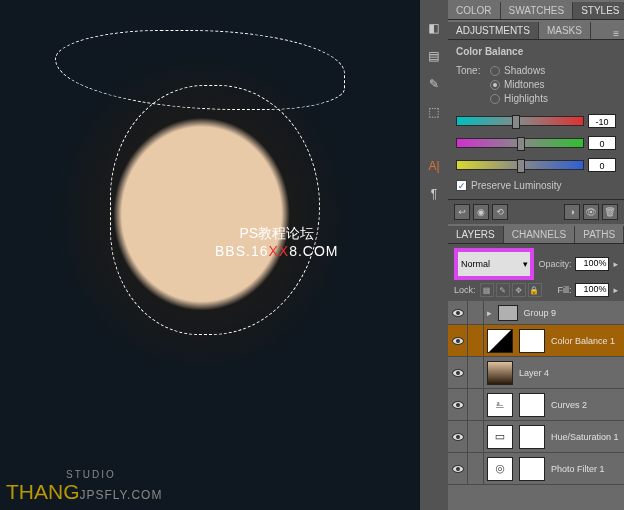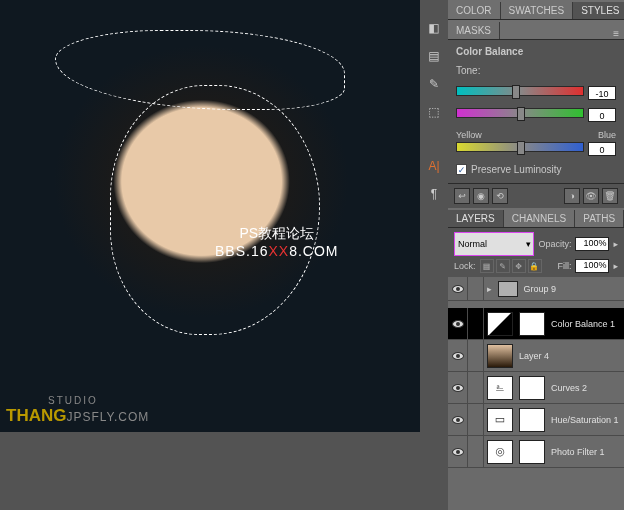--- a/index.html
+++ b/index.html
@@ -1,27 +1,27 @@
 <!DOCTYPE html>
 <html><head>
 <meta charset="utf-8">
 <style>
 * { margin: 0; padding: 0; box-sizing: border-box; font-family: "Segoe UI", Tahoma, sans-serif; }
 body { width: 624px; height: 510px; background: #535353; display: flex; overflow: hidden; }
-.canvas-area { width: 420px; height: 432px; background: #1a2530; position: relative; overflow: hidden; }
+.canvas-area { width: 420px; height: 510px; background: #1a2530; position: relative; overflow: hidden; }
 .photo-placeholder { width: 100%; height: 100%; background: radial-gradient(ellipse 50% 45% at 48% 42%, #e8c9a8 0%, #e8c9a8 38%, #1a1a1a 42%, #0f1820 70%); position: relative; }
 .selection-path { position: absolute; border: 1px dashed #fff; border-radius: 50%; }
 .sel1 { top: 85px; left: 110px; width: 210px; height: 250px; border-radius: 48% 52% 55% 45%; }
 .sel2 { top: 30px; left: 55px; width: 290px; height: 80px; border-radius: 40% 60% 30% 70%; }
 .watermark-center { position: absolute; top: 225px; left: 215px; color: #fff; font-size: 14px; text-align: center; }
 .watermark-center .line2 { letter-spacing: 1px; }
 .wm-red { color: #e63232; }
 .watermark-bottom { position: absolute; bottom: 6px; left: 6px; color: #b99900; font-size: 11px; }
-.wm-studio { font-size: 10px; color: #888; letter-spacing: 2px; margin-left: 42px; }
-.wm-name { font-size: 17px; font-weight: 700; }
+.wm-studio { font-size: 10px; color: #888; letter-spacing: 2px; margin-left: 60px; }
+.wm-name { font-size: 21px; font-weight: 400; }
 .wm-psfly { font-size: 12px; color: #888; letter-spacing: 1px; }
 
 .right-panels { width: 204px; height: 510px; display: flex; }
 .toolstrip { width: 28px; background: #535353; display: flex; flex-direction: column; align-items: center; padding-top: 18px; gap: 8px; }
 .toolstrip-icon { width: 20px; height: 20px; display: flex; align-items: center; justify-content: center; color: #ccc; font-size: 12px; cursor: pointer; }
 
 .panels-col { width: 176px; display: flex; flex-direction: column; }
 
 .panel-tabs { height: 20px; background: #6f6f6f; display: flex; align-items: end; font-size: 10px; color: #ccc; border-bottom: 1px solid #2a2a2a; }
 .tab { padding: 3px 8px; background: #6f6f6f; color: #ccc; border-right: 1px solid #3a3a3a; cursor: pointer; }
@@ -32,45 +32,45 @@
 .adj-title { font-size: 10px; font-weight: bold; margin-bottom: 8px; }
 .tone-row { display: flex; align-items: start; gap: 6px; margin-bottom: 10px; }
 .tone-label { width: 28px; }
 .radio-group { display: flex; flex-direction: column; gap: 3px; }
 .radio-item { display: flex; align-items: center; gap: 4px; }
 .radio { width: 10px; height: 10px; border-radius: 50%; border: 1px solid #888; display: inline-flex; align-items: center; justify-content: center; }
 .radio.checked::after { content: ''; width: 4px; height: 4px; border-radius: 50%; background: #c8c8c8; }
 
 .slider-row { margin-bottom: 8px; }
 .slider-labels { display: flex; justify-content: space-between; font-size: 9px; margin-bottom: 2px; }
-.slider-track-wrap { display: flex; align-items: flex-start; gap: 4px; }
+.slider-track-wrap { display: flex; align-items: center; gap: 4px; }
 .slider-track { flex: 1; height: 10px; position: relative; border: 1px solid #2a2a2a; }
 .grad-cr { background: linear-gradient(to right, #00bfbf, #888, #e03030); }
 .grad-mg { background: linear-gradient(to right, #d030d0, #888, #30c030); }
 .grad-yb { background: linear-gradient(to right, #d8d830, #888, #3060d0); }
 .slider-thumb { position: absolute; top: -2px; width: 8px; height: 14px; background: #888; border: 1px solid #222; }
 .slider-value { width: 28px; height: 14px; background: #fff; color: #000; font-size: 9px; text-align: center; line-height: 14px; border: 1px solid #222; }
 
 .preserve-row { margin-top: 6px; display: flex; align-items: center; gap: 4px; }
 .checkbox { width: 11px; height: 11px; background: #fff; border: 1px solid #444; display: inline-flex; align-items: center; justify-content: center; color: #2a5aa0; font-size: 9px; }
 
 .adj-bottom-icons { display: flex; gap: 3px; padding: 4px 6px; background: #535353; border-top: 1px solid #2a2a2a; }
 .adj-icon { width: 16px; height: 16px; background: #6a6a6a; border: 1px solid #2a2a2a; font-size: 9px; color: #ccc; display: flex; align-items: center; justify-content: center; cursor: pointer; }
 
 .layers-panel { flex: 1; background: #535353; display: flex; flex-direction: column; overflow: hidden; }
 .layers-controls { padding: 4px 6px; font-size: 9px; color: #c8c8c8; display: flex; flex-direction: column; gap: 3px; }
 .ctrl-row { display: flex; align-items: center; gap: 4px; }
-.blend-select { flex: 1; height: 24px; background: #e0e0e0; border: 1px solid #d946ef; color: #000; font-size: 9px; padding: 0 3px; display: flex; align-items: center; justify-content: space-between; }
+.blend-select { flex: 1; height: 32px; background: #e0e0e0; border: 4px solid #d946ef; color: #000; font-size: 9px; padding: 0 3px; display: flex; align-items: center; justify-content: space-between; }
 .pct-input { width: 34px; height: 14px; background: #fff; border: 1px solid #222; color: #000; font-size: 9px; text-align: right; padding-right: 2px; }
 .lock-icons { display: flex; gap: 2px; }
 .lock-icon { width: 14px; height: 14px; border: 1px solid #666; font-size: 8px; color: #aaa; display: flex; align-items: center; justify-content: center; }
 
 .layers-list { flex: 1; overflow-y: auto; background: #6a6a6a; }
 .layer-row { display: flex; align-items: center; height: 32px; border-bottom: 1px solid #4a4a4a; background: #6a6a6a; font-size: 9px; color: #e0e0e0; }
-.layer-row.selected { background: #000000; margin-top: 7px; }
+.layer-row.selected { background: #a16207; }
 .layer-row.group { height: 24px; }
 .vis-col { width: 20px; height: 100%; border-right: 1px solid #4a4a4a; display: flex; align-items: center; justify-content: center; }
 .eye-icon { width: 12px; height: 8px; border: 1px solid #333; border-radius: 50%; background: #ddd; position: relative; }
 .eye-icon::after { content: ''; position: absolute; top: 1px; left: 3px; width: 4px; height: 4px; border-radius: 50%; background: #333; }
 .link-col { width: 16px; height: 100%; border-right: 1px solid #4a4a4a; }
 .layer-thumb { width: 26px; height: 24px; margin: 0 3px; border: 1px solid #222; background: #fff; display: flex; align-items: center; justify-content: center; font-size: 11px; color: #333; }
 .layer-thumb.adj { background: linear-gradient(135deg, #fff 49%, #000 51%); }
 .layer-thumb.mask { background: #fff; }
 .layer-thumb.img { background: linear-gradient(#e0c0a0, #2a1a0a); }
 .layer-thumb.group-icon { background: #b0b0b0; width: 20px; height: 16px; }
@@ -108,29 +108,44 @@
 
   <div class="panels-col">
     <div class="panel-tabs">
       <div class="tab">COLOR</div>
       <div class="tab">SWATCHES</div>
       <div class="tab active">STYLES</div>
       <div class="panel-menu">≡</div>
     </div>
 
     <div class="panel-tabs">
+      <div class="tab active">ADJUSTMENTS</div>
       <div class="tab">MASKS</div>
       <div class="panel-menu">≡</div>
     </div>
 
     <div class="adjustments-panel">
       <div class="adj-title">Color Balance</div>
 
       <div class="tone-row">
         <div class="tone-label">Tone:</div>
+        <div class="radio-group">
+          <div class="radio-item">
+              <span class="radio"></span>
+              <span>Shadows</span>
+            </div>
+          <div class="radio-item">
+              <span class="radio checked"></span>
+              <span>Midtones</span>
+            </div>
+          <div class="radio-item">
+              <span class="radio"></span>
+              <span>Highlights</span>
+            </div>
+        </div>
       </div>
 
       <div class="slider-row">
         <div class="slider-track-wrap">
           <div class="slider-track grad-cr">
               <div class="slider-thumb" style="left:44%"></div>
             </div>
           <div class="slider-value">-10</div>
         </div>
       </div>
@@ -138,24 +153,20 @@
       <div class="slider-row">
         <div class="slider-track-wrap">
           <div class="slider-track grad-mg">
               <div class="slider-thumb" style="left:48%"></div>
             </div>
           <div class="slider-value">0</div>
         </div>
       </div>
 
       <div class="slider-row">
-        <div class="slider-labels">
-            <span>Yellow</span>
-            <span>Blue</span>
-          </div>
         <div class="slider-track-wrap">
           <div class="slider-track grad-yb">
               <div class="slider-thumb" style="left:48%"></div>
             </div>
           <div class="slider-value">0</div>
         </div>
       </div>
 
       <div class="preserve-row">
         <span class="checkbox">✓</span>

